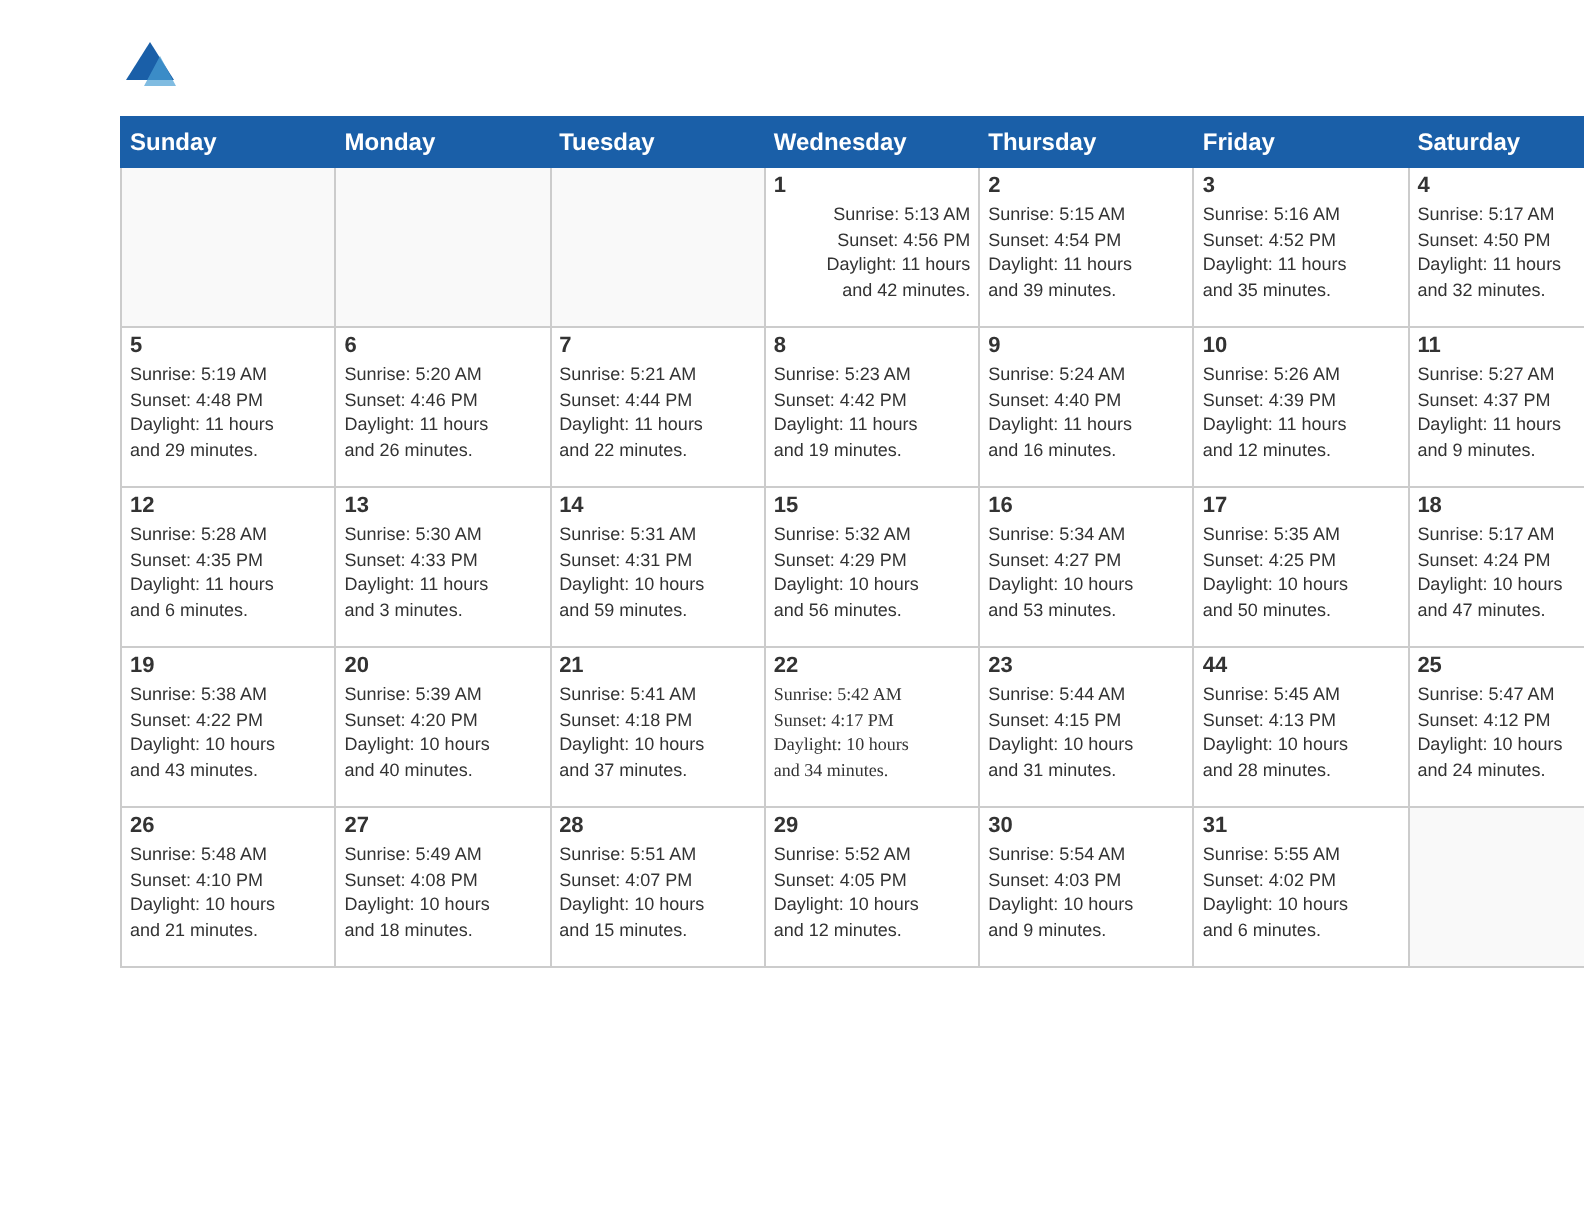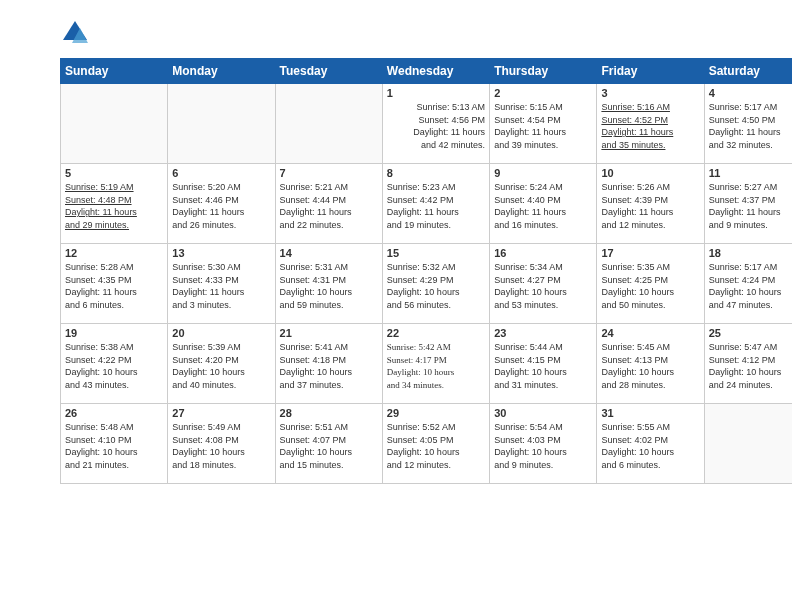--- a/index.html
+++ b/index.html
@@ -150,37 +150,37 @@
           </td>
           <td>
             <span class="day-num">2</span>
             <div class="day-info" style="white-space: pre-line;">Sunrise: 5:15 AM
 Sunset: 4:54 PM
 Daylight: 11 hours
 and 39 minutes.</div>
           </td>
           <td>
             <span class="day-num">3</span>
-            <div class="day-info" style="white-space: pre-line; text-decoration: underline;">Sunrise: 5:16 AM
+            <div class="day-info" style="white-space: pre-line;">Sunrise: 5:16 AM
 Sunset: 4:52 PM
 Daylight: 11 hours
 and 35 minutes.</div>
           </td>
           <td>
             <span class="day-num">4</span>
             <div class="day-info" style="white-space: pre-line;">Sunrise: 5:17 AM
 Sunset: 4:50 PM
 Daylight: 11 hours
 and 32 minutes.</div>
           </td>
         </tr>
         <tr class="row-shade">
           <td>
             <span class="day-num">5</span>
-            <div class="day-info" style="white-space: pre-line; text-decoration: underline;">Sunrise: 5:19 AM
+            <div class="day-info" style="white-space: pre-line;">Sunrise: 5:19 AM
 Sunset: 4:48 PM
 Daylight: 11 hours
 and 29 minutes.</div>
           </td>
           <td>
             <span class="day-num">6</span>
             <div class="day-info" style="white-space: pre-line;">Sunrise: 5:20 AM
 Sunset: 4:46 PM
 Daylight: 11 hours
 and 26 minutes.</div>
@@ -302,21 +302,21 @@
 and 34 minutes.</div>
           </td>
           <td>
             <span class="day-num">23</span>
             <div class="day-info" style="white-space: pre-line;">Sunrise: 5:44 AM
 Sunset: 4:15 PM
 Daylight: 10 hours
 and 31 minutes.</div>
           </td>
           <td>
-            <span class="day-num">24</span>
+            <span class="day-num">44</span>
             <div class="day-info" style="white-space: pre-line;">Sunrise: 5:45 AM
 Sunset: 4:13 PM
 Daylight: 10 hours
 and 28 minutes.</div>
           </td>
           <td>
             <span class="day-num">25</span>
             <div class="day-info" style="white-space: pre-line;">Sunrise: 5:47 AM
 Sunset: 4:12 PM
 Daylight: 10 hours

